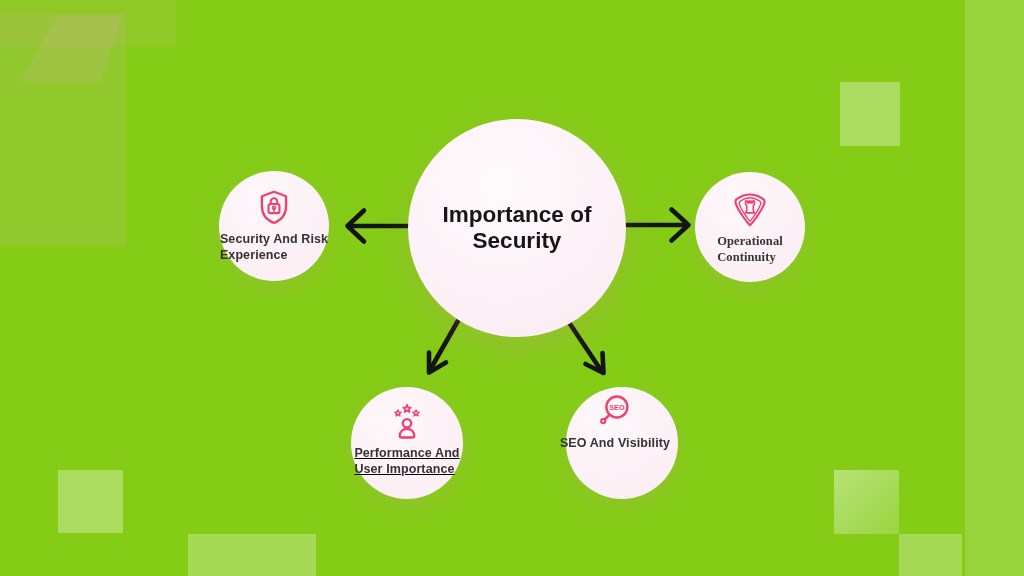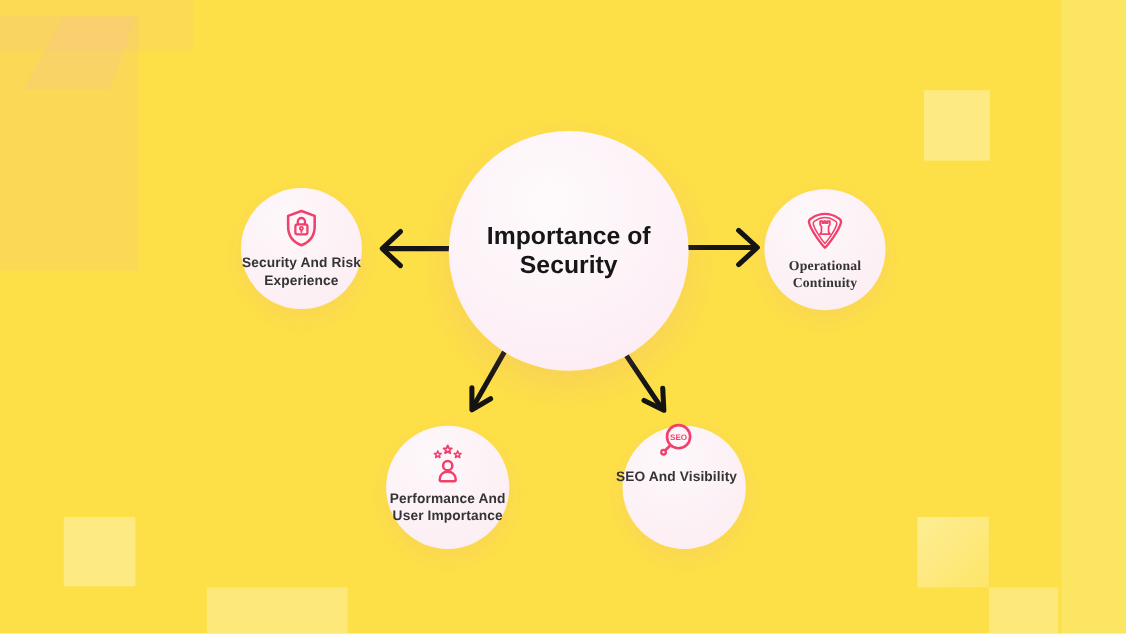--- a/index.html
+++ b/index.html
@@ -1,21 +1,21 @@
 <!DOCTYPE html>
 <html><head>
 <meta charset="utf-8">
 <style>
   * { margin:0; padding:0; box-sizing:border-box; }
   html,body { width:1024px; height:576px; overflow:hidden; }
   body { font-family:"Liberation Sans", sans-serif; }
 
   .canvas {
     position:relative; width:1024px; height:576px;
-    background:#fde047; overflow:hidden;
+    background:#84cc16; overflow:hidden;
   }
 
   
   .deco { position:absolute; pointer-events:none; }
   .deco-tl-a   { left:0;   top:0;   width:176px; height:46px;  background:rgba(242,170,198,0.10); }
   .deco-tl-b   { left:0;   top:14px;width:126px; height:232px; background:rgba(242,170,198,0.12); }
   .deco-tl-sk  { left:20px;top:15px;width:103px; height:67px;  background:rgba(245,180,205,0.14);
                  clip-path:polygon(37% 0,100% 0,78% 100%,0 100%); }
   .deco-tr     { left:840px;top:82px;width:60px;  height:64px;  background:rgba(255,255,255,0.32); }
   .deco-band-r { left:965px;top:0;  width:59px;  height:576px; background:rgba(255,255,255,0.16); }
@@ -41,25 +41,25 @@
     background:radial-gradient(circle at 38% 28%, #fef8fb 0%, #fcf0f5 65%, #fbecf3 100%);
     box-shadow:0 8px 22px rgba(228,150,180,0.14);
   }
   .circ-security    { left:219px; top:171px; width:110px; height:110px; }
   .circ-operational { left:695px; top:172px; width:110px; height:110px; }
   .circ-performance { left:351px; top:387px; width:112px; height:112px; }
   .circ-seo         { left:566px; top:387px; width:112px; height:112px; }
 
   
   .node { position:absolute; width:160px; display:flex; flex-direction:column;
-          align-items:center; text-align:center; }
+          align-items:center; }
   .node-security    { left:194px; top:186px; }
   .node-operational { left:670px; top:188px;font-family:Liberation Serif, serif; }
-  .node-performance { left:327px; top:400px; }
-  .node-seo         { left:535px; top:380px; }
+  .node-performance { left:327px; top:400px;text-decoration:underline; }
+  .node-seo         { left:535px; top:390px; }
 
   .node .icon { width:42px; height:42px; display:block; }
   .node .icon svg { width:42px; height:42px; display:block; }
   .node-label { margin-top:4px; color:#343434; font-weight:bold;
                 font-size:12.5px; line-height:15.5px; letter-spacing:0.1px; }
   .node-label span { display:block; }
 
   
   .arrows { position:absolute; left:0; top:0; width:1024px; height:576px; }
   .arrows path { fill:none; stroke:#141414; stroke-width:4.6;

